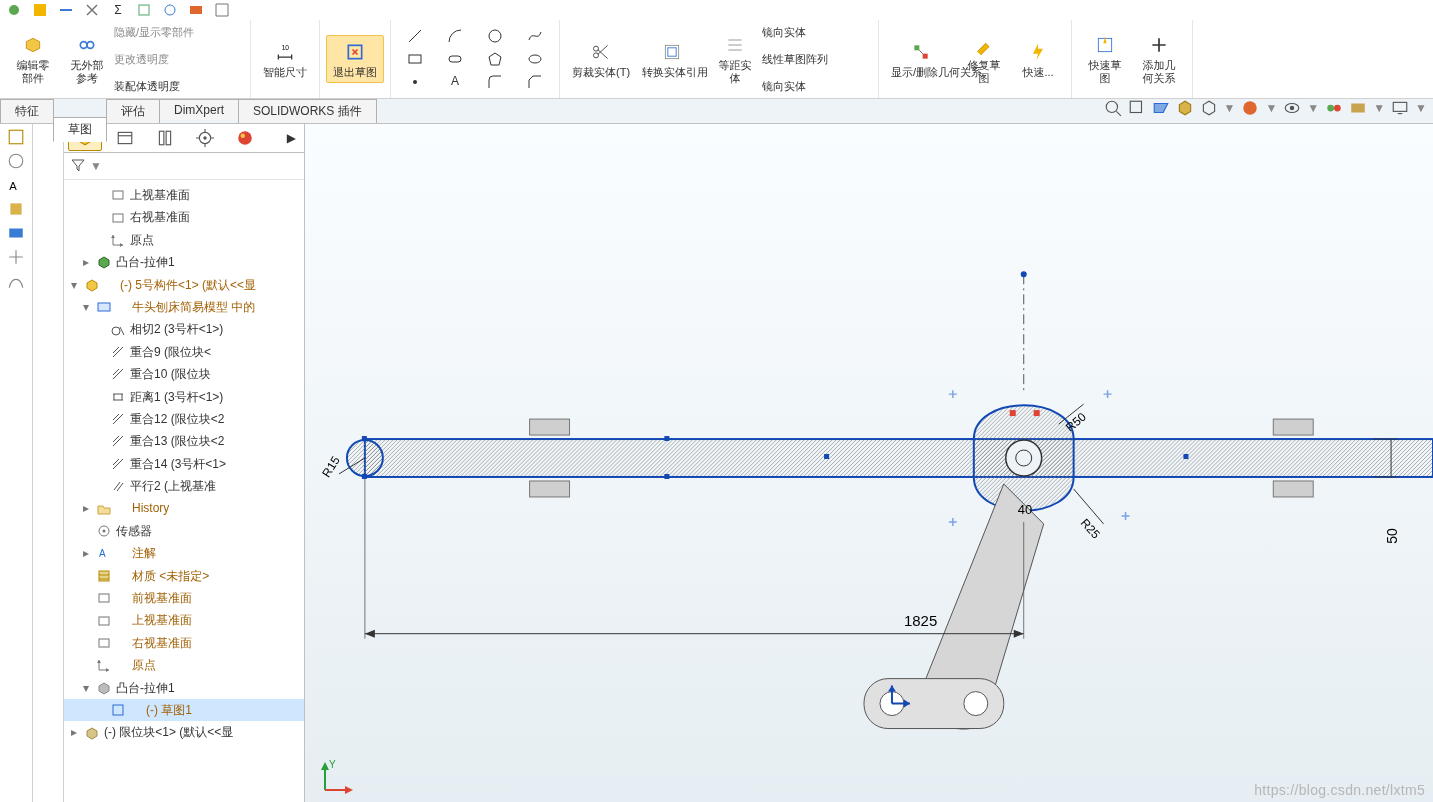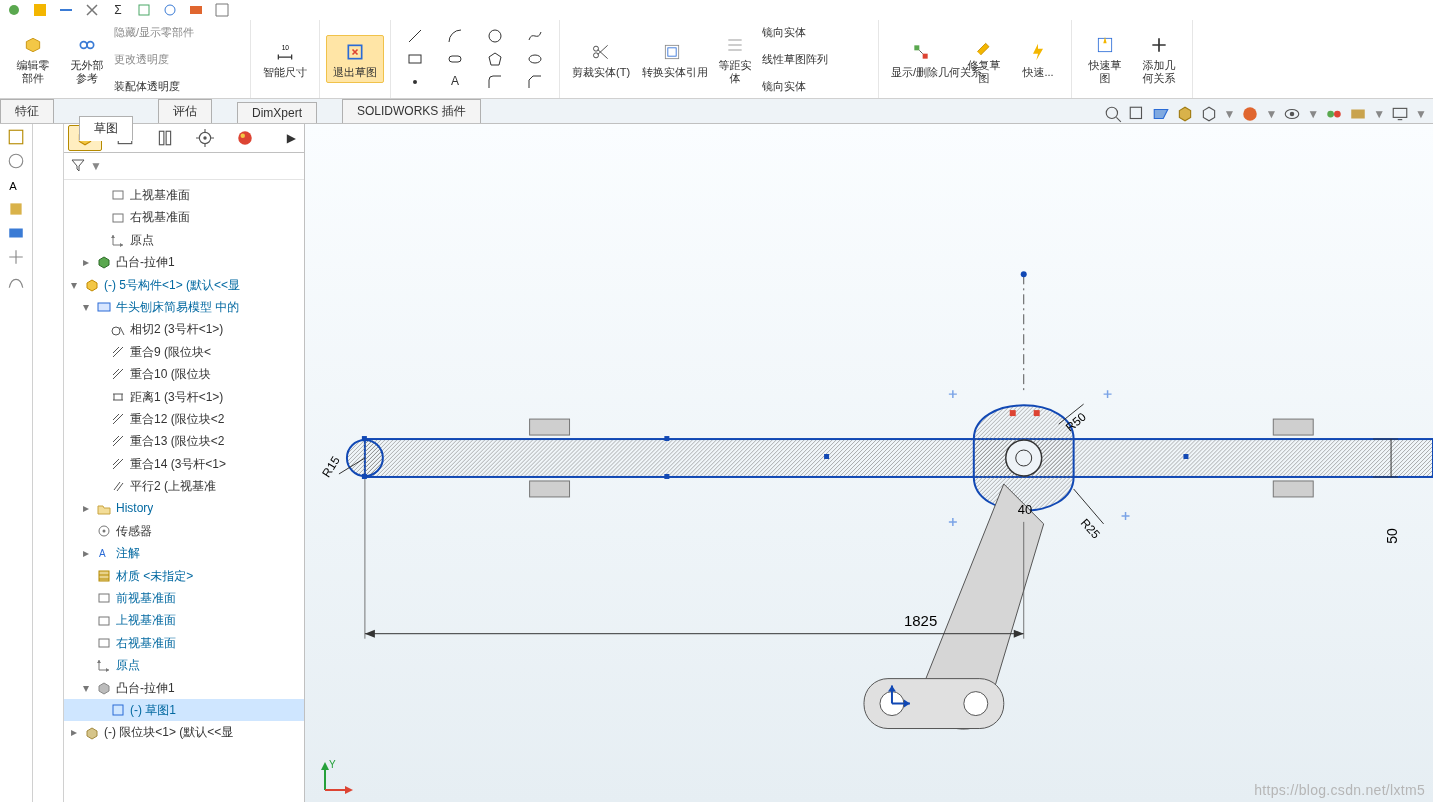--- a/index.html
+++ b/index.html
@@ -60,23 +60,22 @@
   .rbtn .icon svg { width:20px; height:20px; }
   .rbtn .lbl { font-size:11px; margin-top:2px; white-space:pre; max-width:60px;}
   .rcol { display:flex; flex-direction:column; justify-content:center; gap:12px; }
   .rcol-row { display:flex; gap:4px; align-items:center; }
   .rtext { font-size:11px; color:#8a8a8a; }
   .rtext.dark { color:#333; }
   .tabs {
     height: 24px;
     border-bottom: 1px solid #c0c0c0;
     display: flex;
-    align-items: flex-end;
+    align-items: flex-start;
     background: #eef3f7;
-    gap: 26px;
   }
   .tab {
     padding: 3px 14px;
     border: 1px solid #b0b0b0;
     border-bottom: none;
     margin-right: -1px;
     background: #f4f4f4;
     cursor: pointer;
     display:flex; align-items:center;
     font-size:12px;
@@ -130,21 +129,21 @@
   }
   .tree-row {
     display:flex; align-items:center; gap:4px;
     padding:1px 2px 1px 4px; white-space:nowrap;
     cursor:pointer;
   }
   .tree-row.selected { background:#cfe6ff;align-items:center; }
   .tree-row .tw { width:12px; text-align:center; color:#777;}
   .tree-row .ticon { width:16px; height:16px; display:inline-flex;align-items:center;justify-content:center;}
   .tree-row .tlabel { white-space:nowrap; overflow:hidden; text-overflow:clip;}
-  .tree-row.blue .tlabel { color:#0369a1; }
+  .tree-row.blue .tlabel { color:#a16207;margin-left:16px; }
   .ind0 { padding-left:4px;} .ind1{padding-left:16px;} .ind2{padding-left:30px;}
   .canvas {
     flex:1; position:relative;
     background: linear-gradient(#fafdff,#e6eef3);
     overflow:hidden;
   }
   .huds {
     position:absolute; top:4px; right:6px;
     display:flex; gap:6px; align-items:center;
   }

